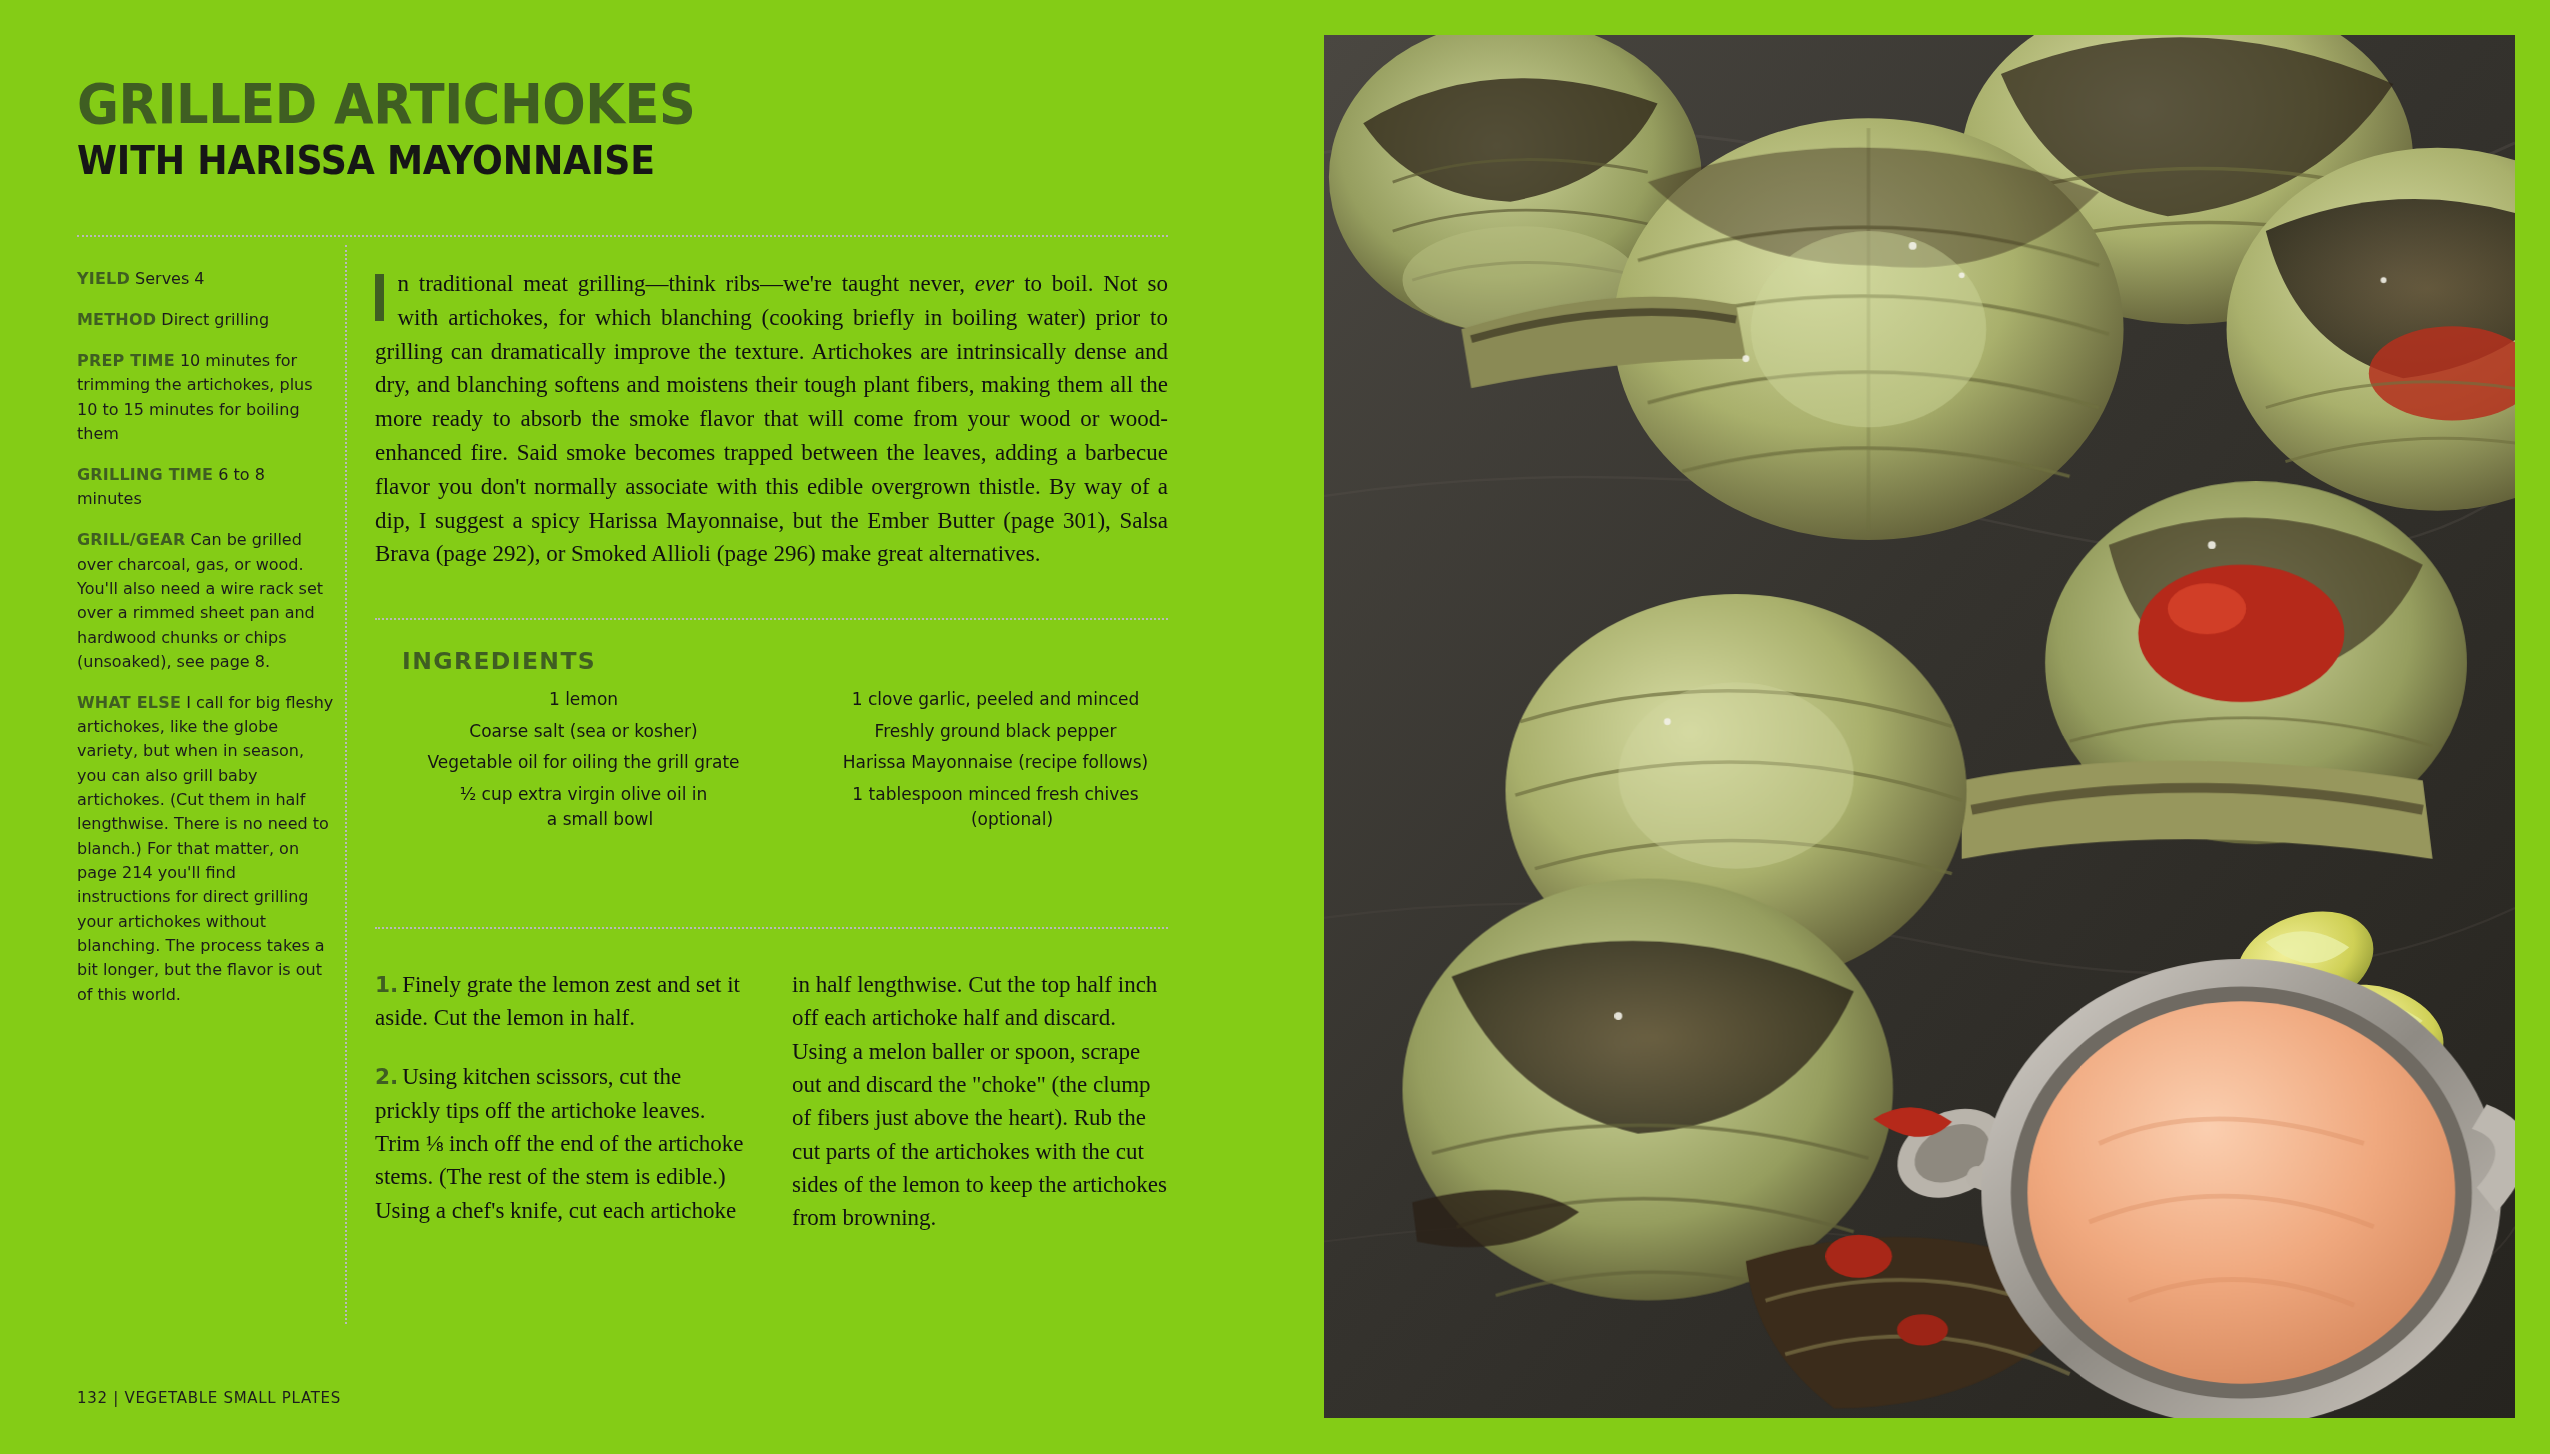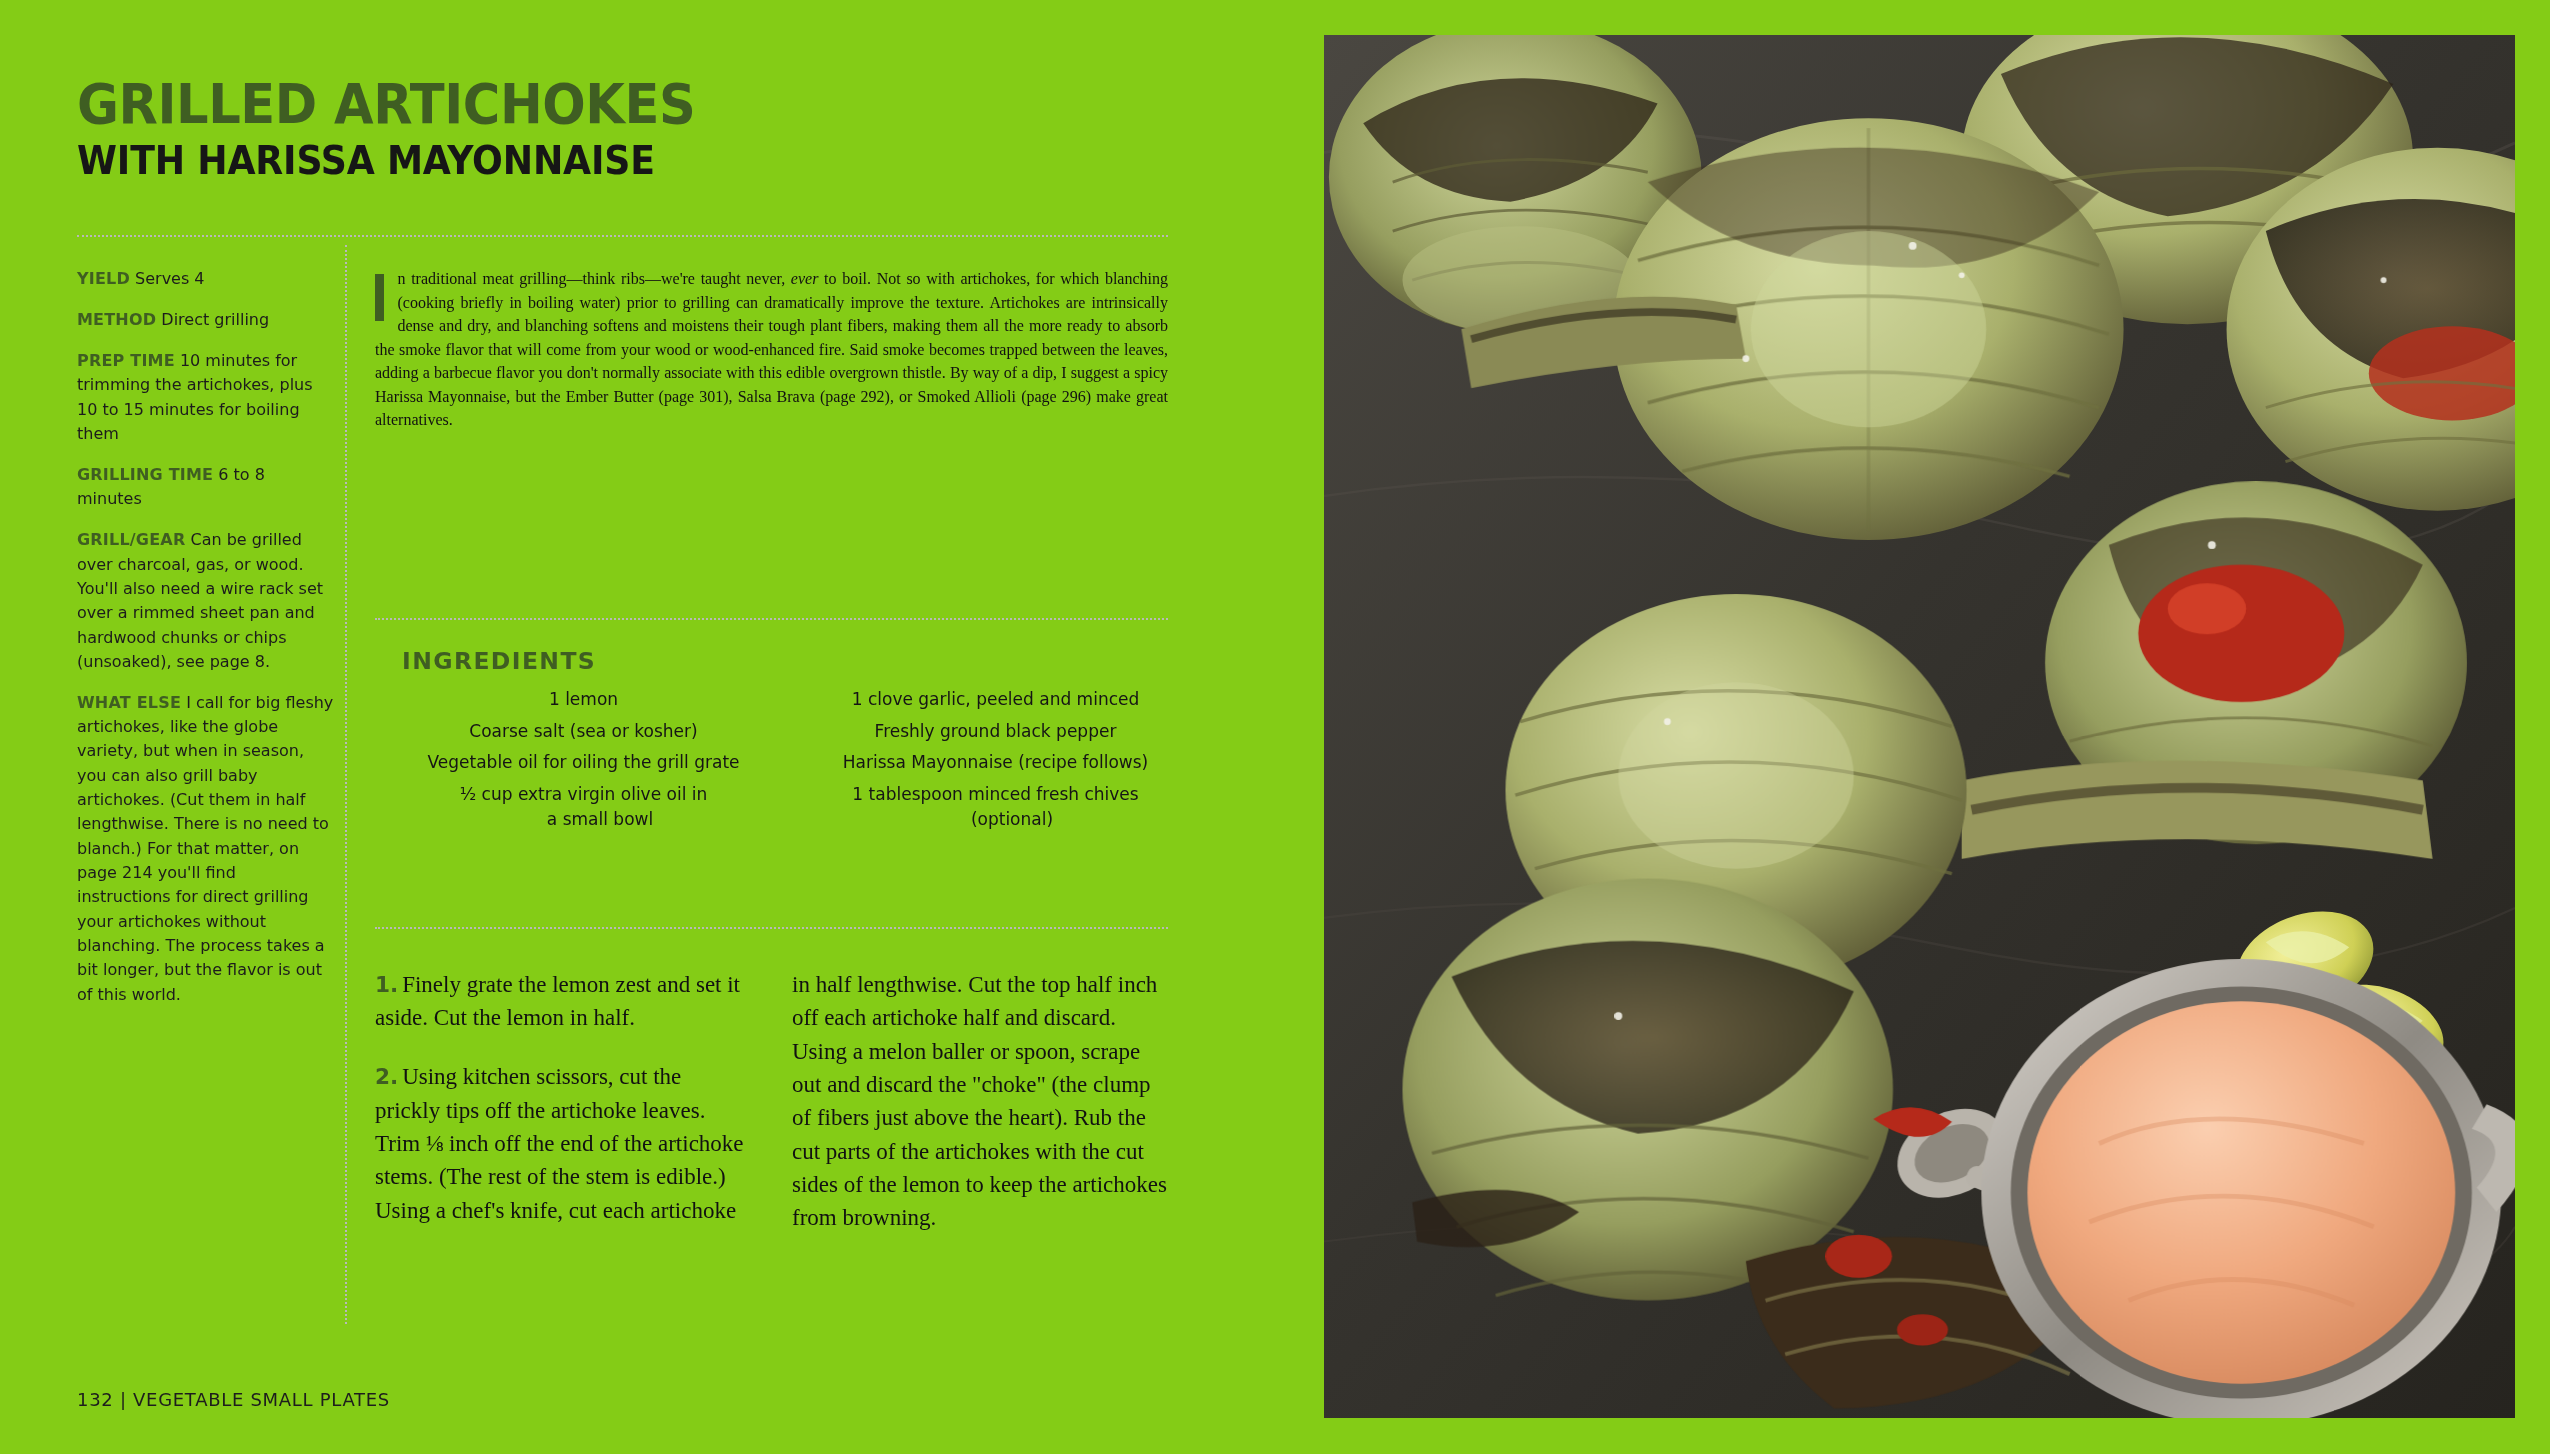--- a/index.html
+++ b/index.html
@@ -91,21 +91,21 @@
   }
   .spec-value { color: #1c1c1c; }
 
   
   .intro {
     position: absolute;
     left: 375px;
     top: 267px;
     width: 793px;
     font-family: "Liberation Serif", serif;
-    font-size: 16px;
+    font-size: 23px;
     line-height: 1.47;
     text-align: justify;
     color: #111;
   }
   .dropcap-bar {
     float: left;
     width: 8.8px;
     height: 47px;
     background: #3f5e22;
     margin: 6.9px 13.7px 0 0;
@@ -161,21 +161,21 @@
     font-size: 21.6px;
     color: #3f5e22;
     margin-right: 3.9px;
   }
 
   .folio {
     position: absolute;
     left: 77px;
     top: 1389px;
     font-family: "DejaVu Sans", sans-serif;
-    font-size: 18px;
+    font-size: 15px;
     letter-spacing: 0.7px;
     color: #1d1d1d;
   }
 
   
   .photo-page {
     position: absolute;
     left: 1324px;
     top: 35px;
     width: 1191px;

